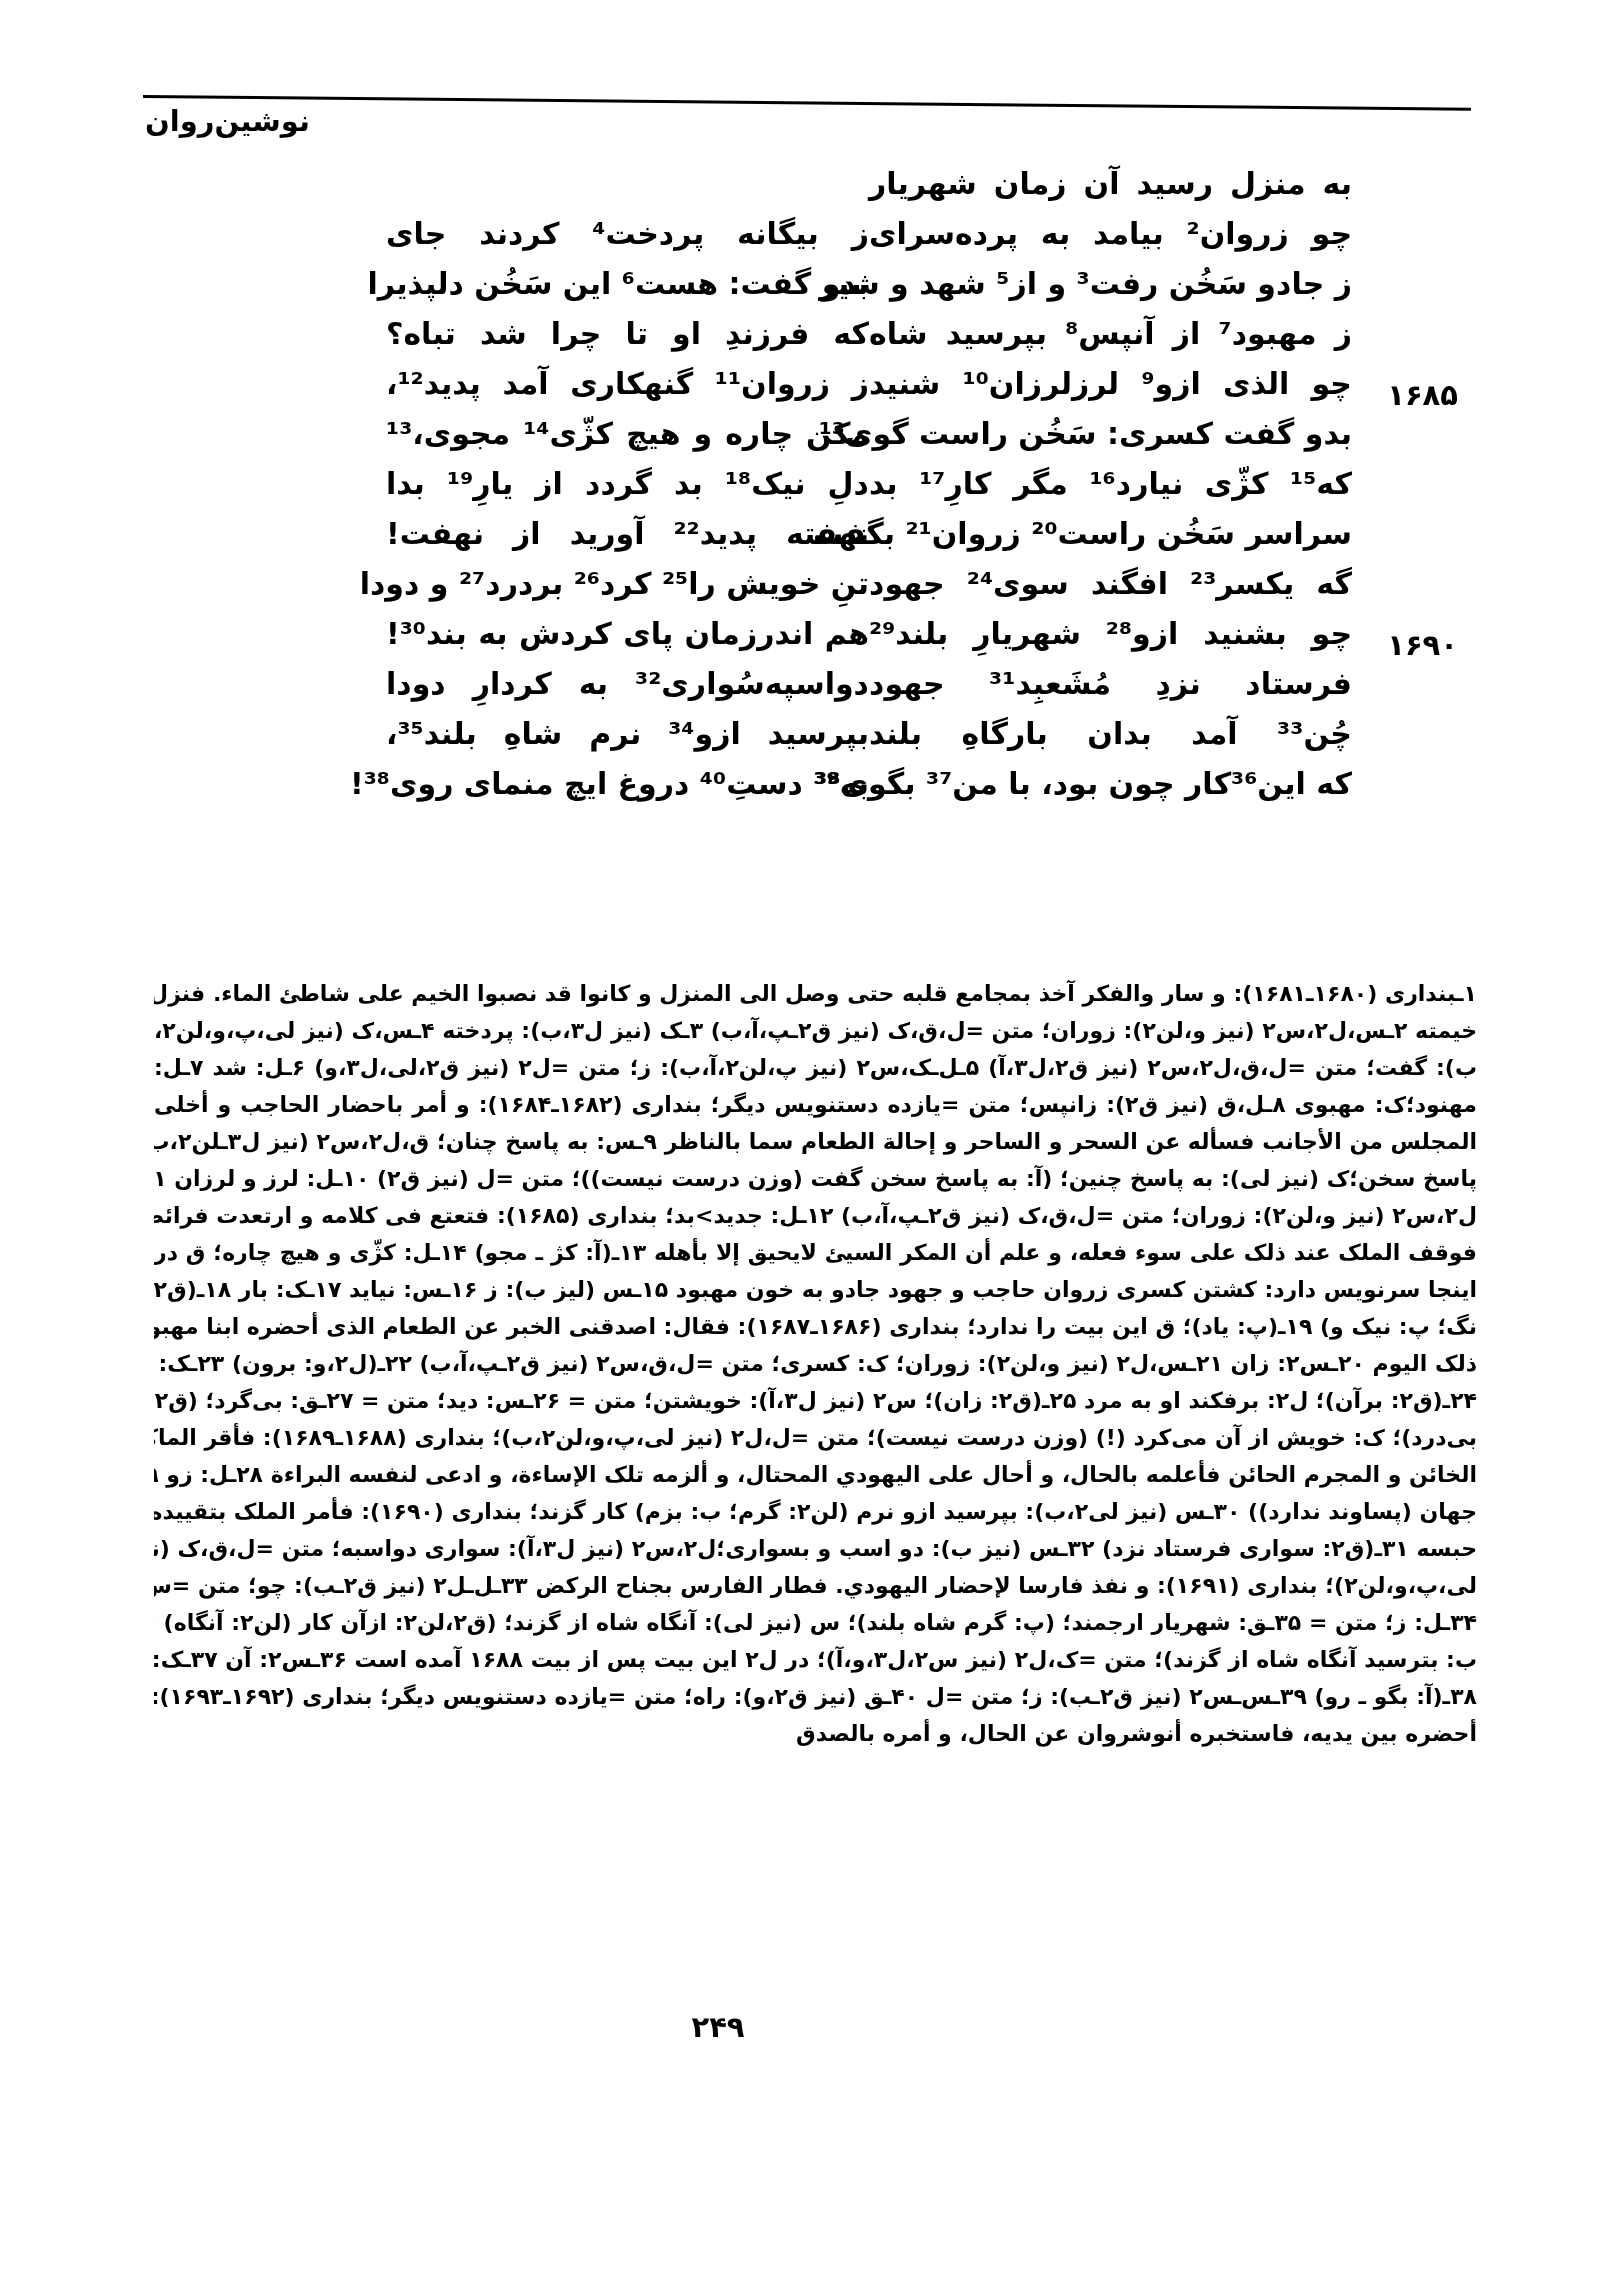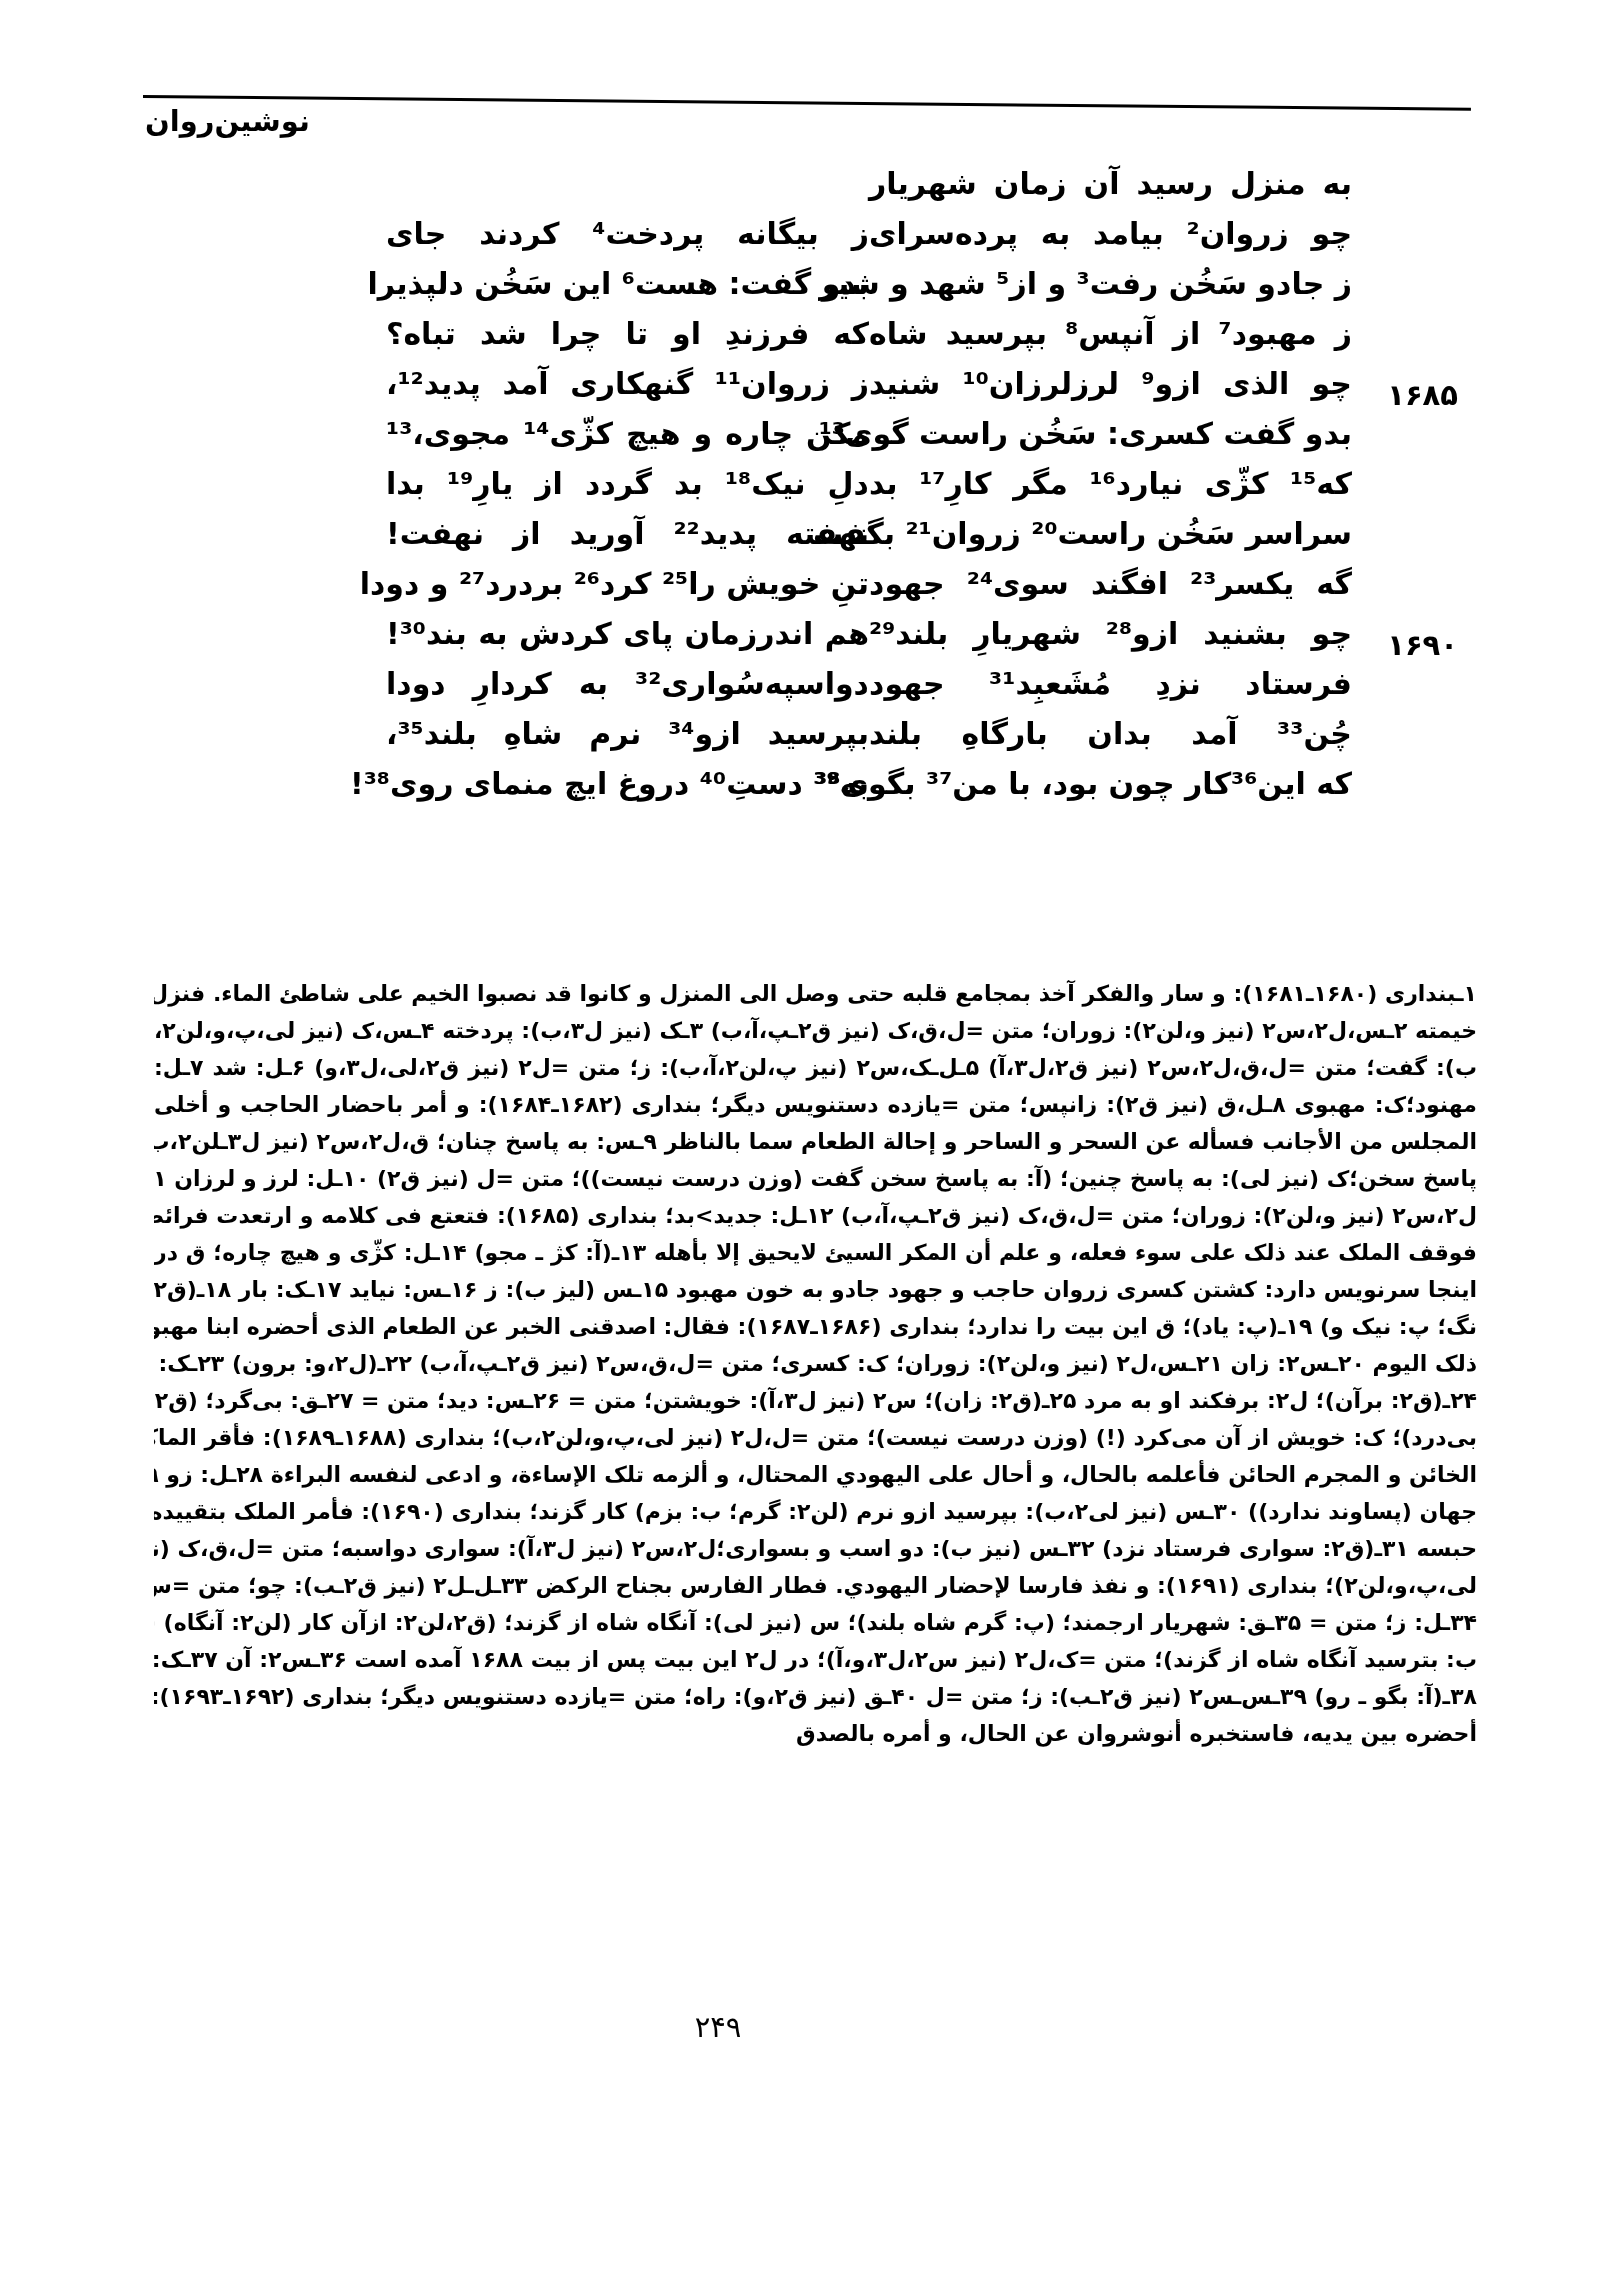--- a/index.html
+++ b/index.html
@@ -36,21 +36,21 @@
   }
   .footnotes {
     position: absolute; top: 975px; left: 154px; width: 1323px;
     direction: rtl; font-size: 22px; font-weight: bold; line-height: 37px;
     text-align: justify; text-align-last: right;
   }
   .footnote-line { white-space: nowrap; overflow: hidden; height: 37px; text-align-last: justify; }
   .footnote-line.last { text-align-last: right; }
   .page-number {
     position: absolute; top: 2010px; left: 0; width: 1436px; text-align: center;
-    font-size: 29px; font-weight: normal; direction: rtl;
+    font-size: 29px; font-weight: bold; direction: rtl;
   }
 </style>
 </head>
 <body>
 
 <div class="page">
 
   <div class="running-head">نوشین‌روان</div>
   <div class="head-rule"></div>
 

